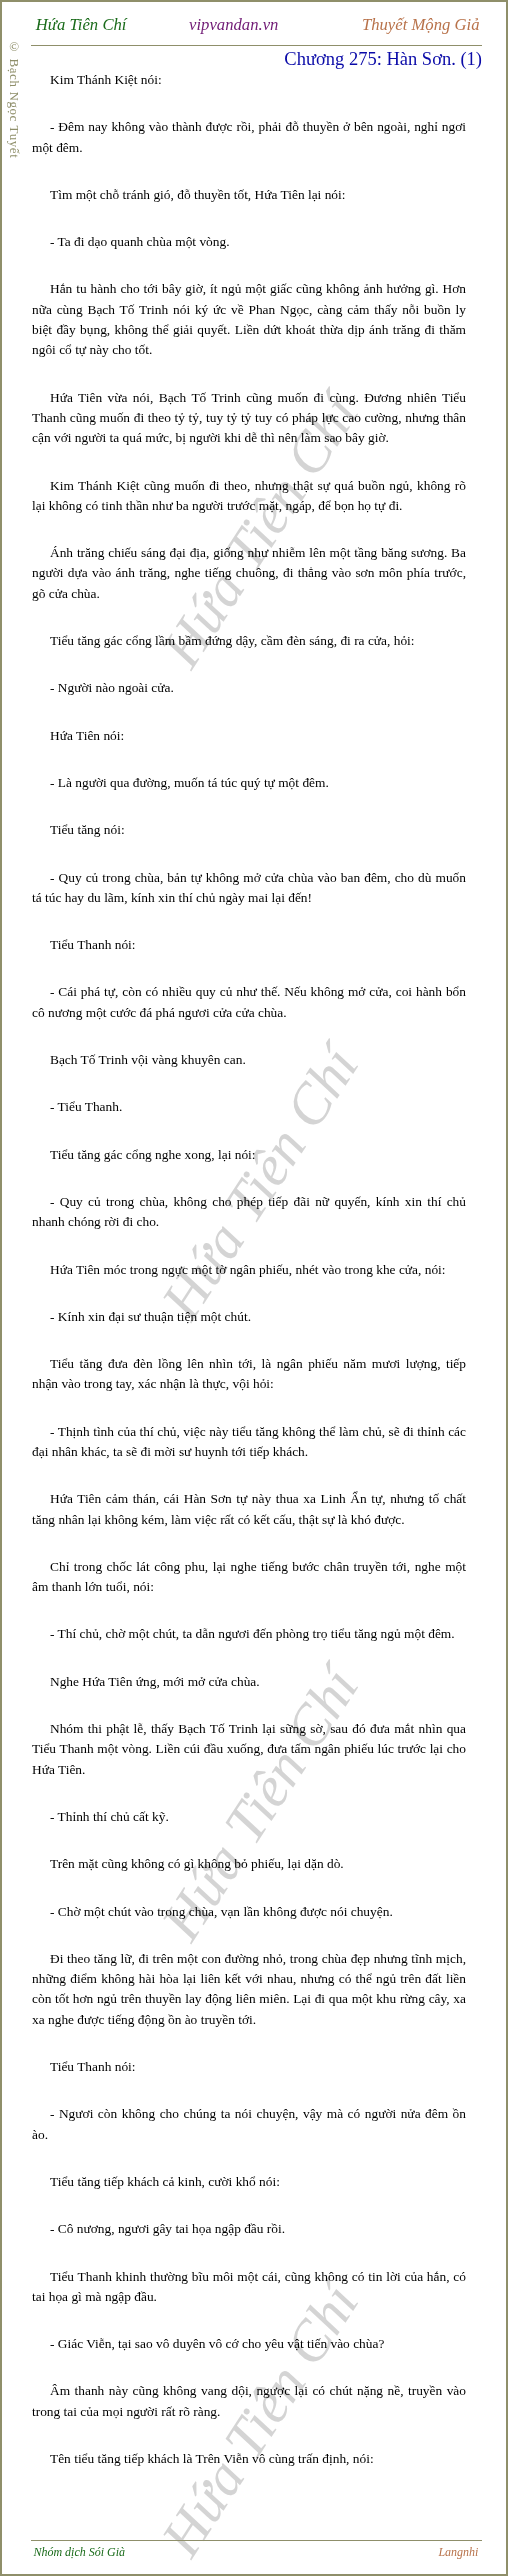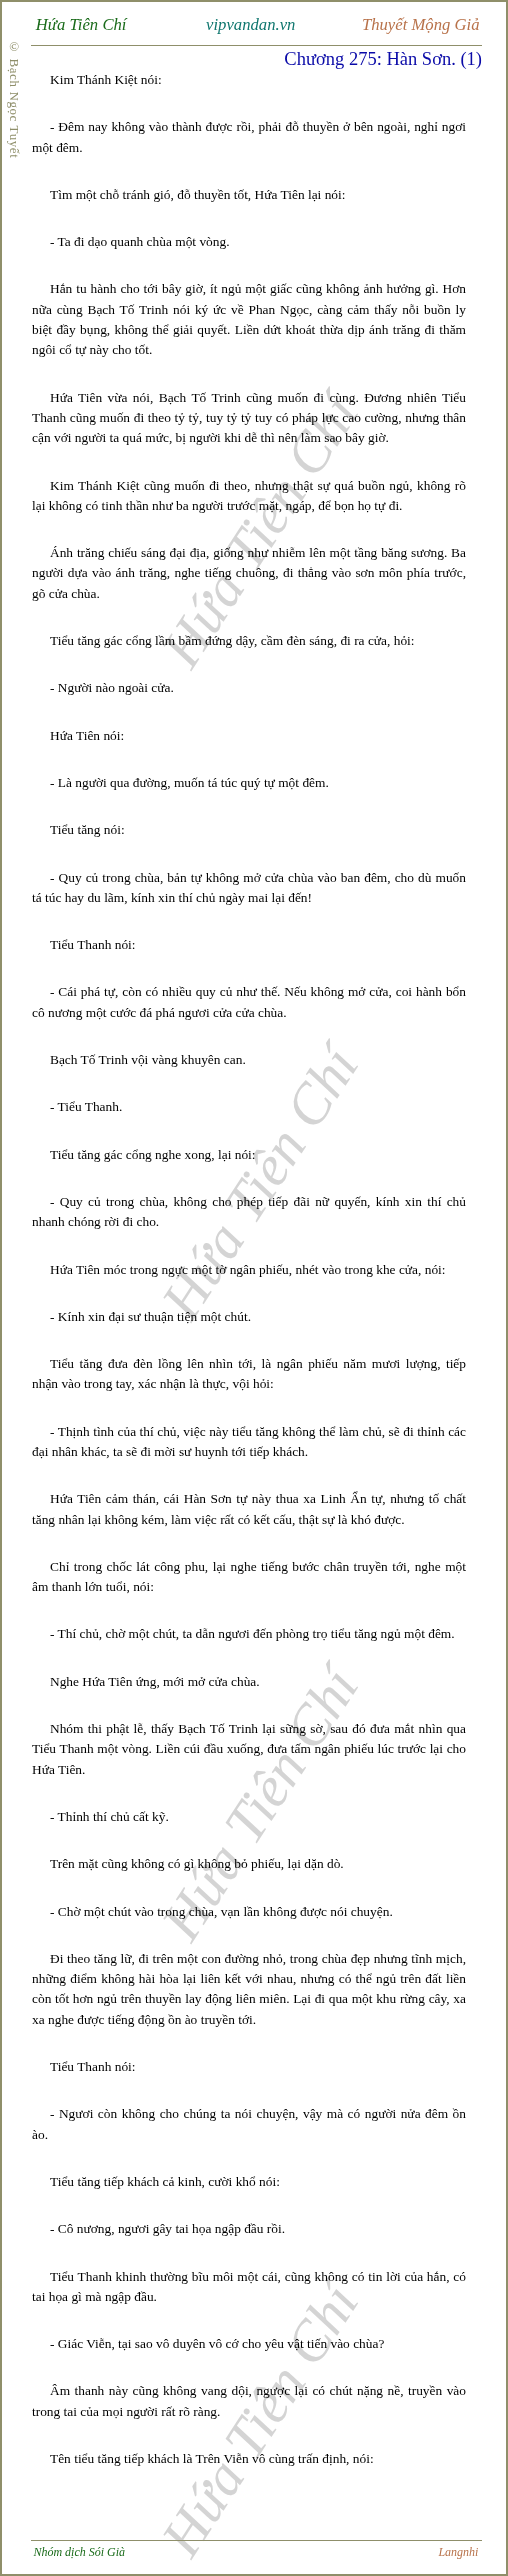--- a/index.html
+++ b/index.html
@@ -29,21 +29,21 @@
       left: 29px;
       top: 7.2px;
       width: 451px;
       height: 36px;
       border-bottom: 1.8px solid #8f8f6a;
       font-family: "Liberation Serif", serif;
       font-style: italic;
       font-size: 16.7px;
     }
     .header .h-left { position: absolute; left: 4.8px; top: 6px; color: #1a6b1a; }
-    .header .h-mid  { position: absolute; left: 175px; top: 6px; color: #0f766e; }
+    .header .h-mid  { position: absolute; left: 158px; top: 6px; color: #701a75; }
     .header .h-right{ position: absolute; right: 2.4px; top: 6px; color: #b8724a; }
     .chapter-title {
       position: absolute;
       left: 29px; top: 47px; width: 451px;
       text-align: right;
       font-family: "Liberation Serif", serif;
       font-size: 18.5px;
       color: #0a0aa8;
     }
     .content {

